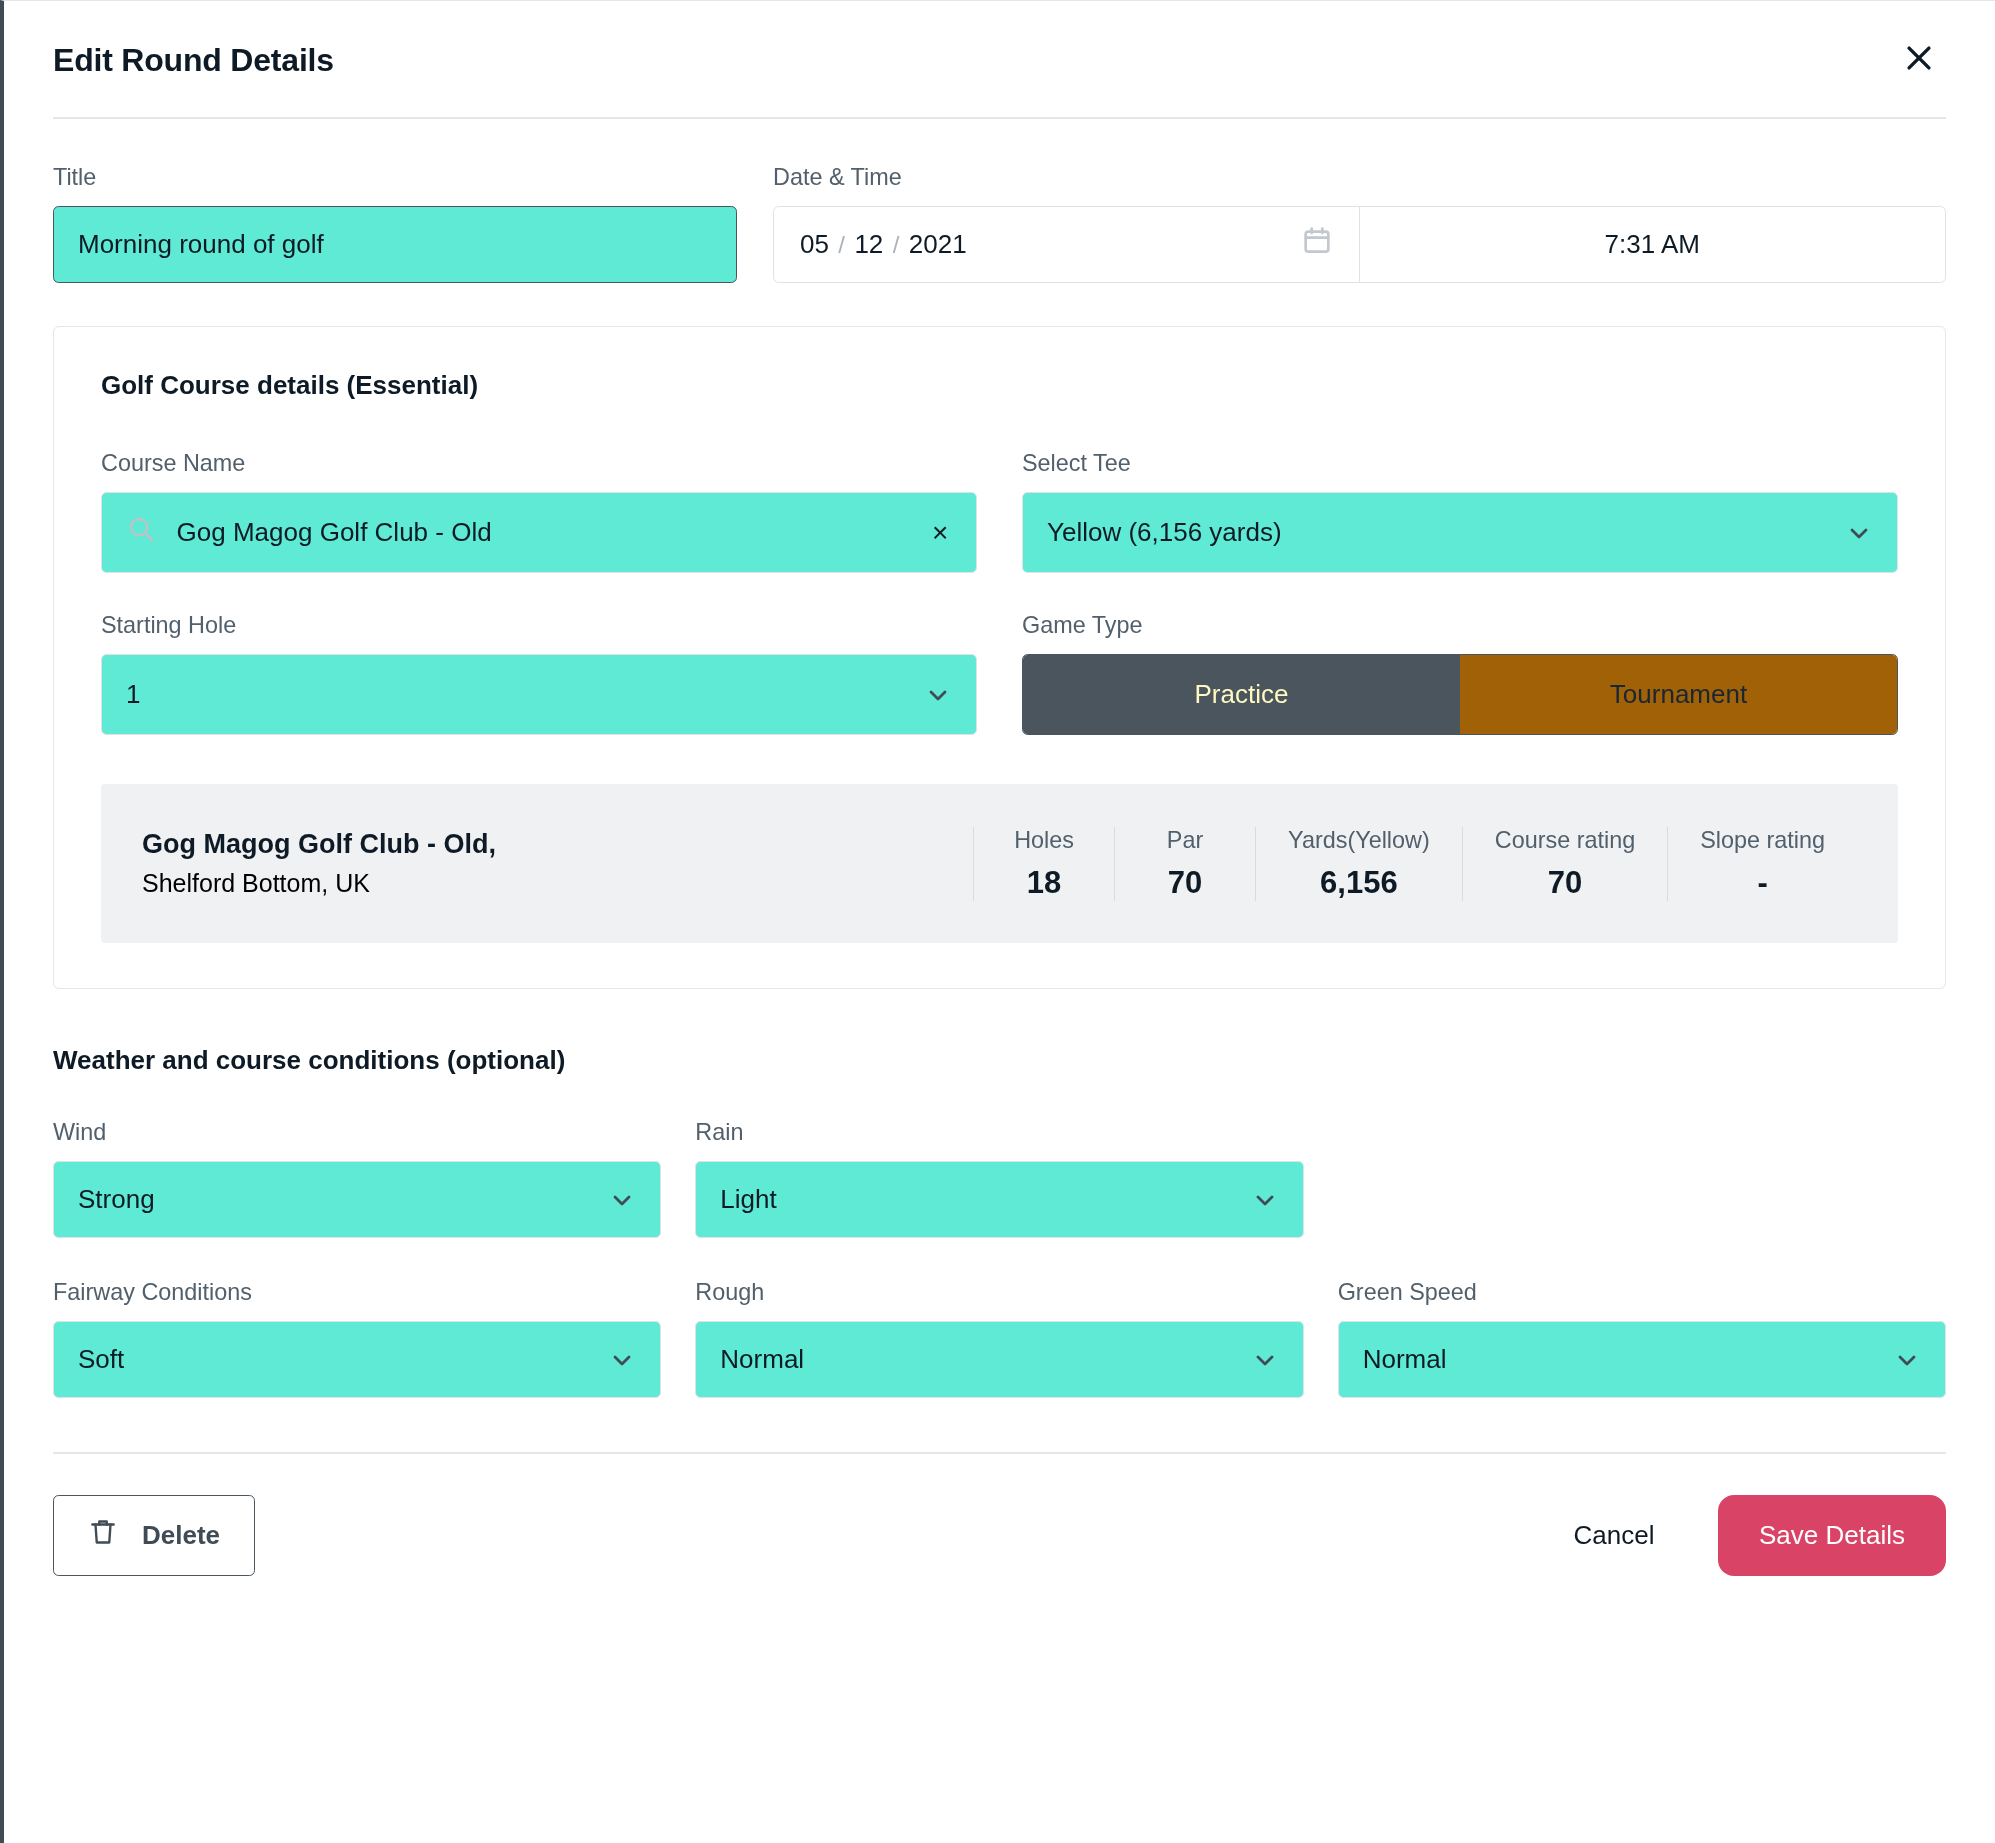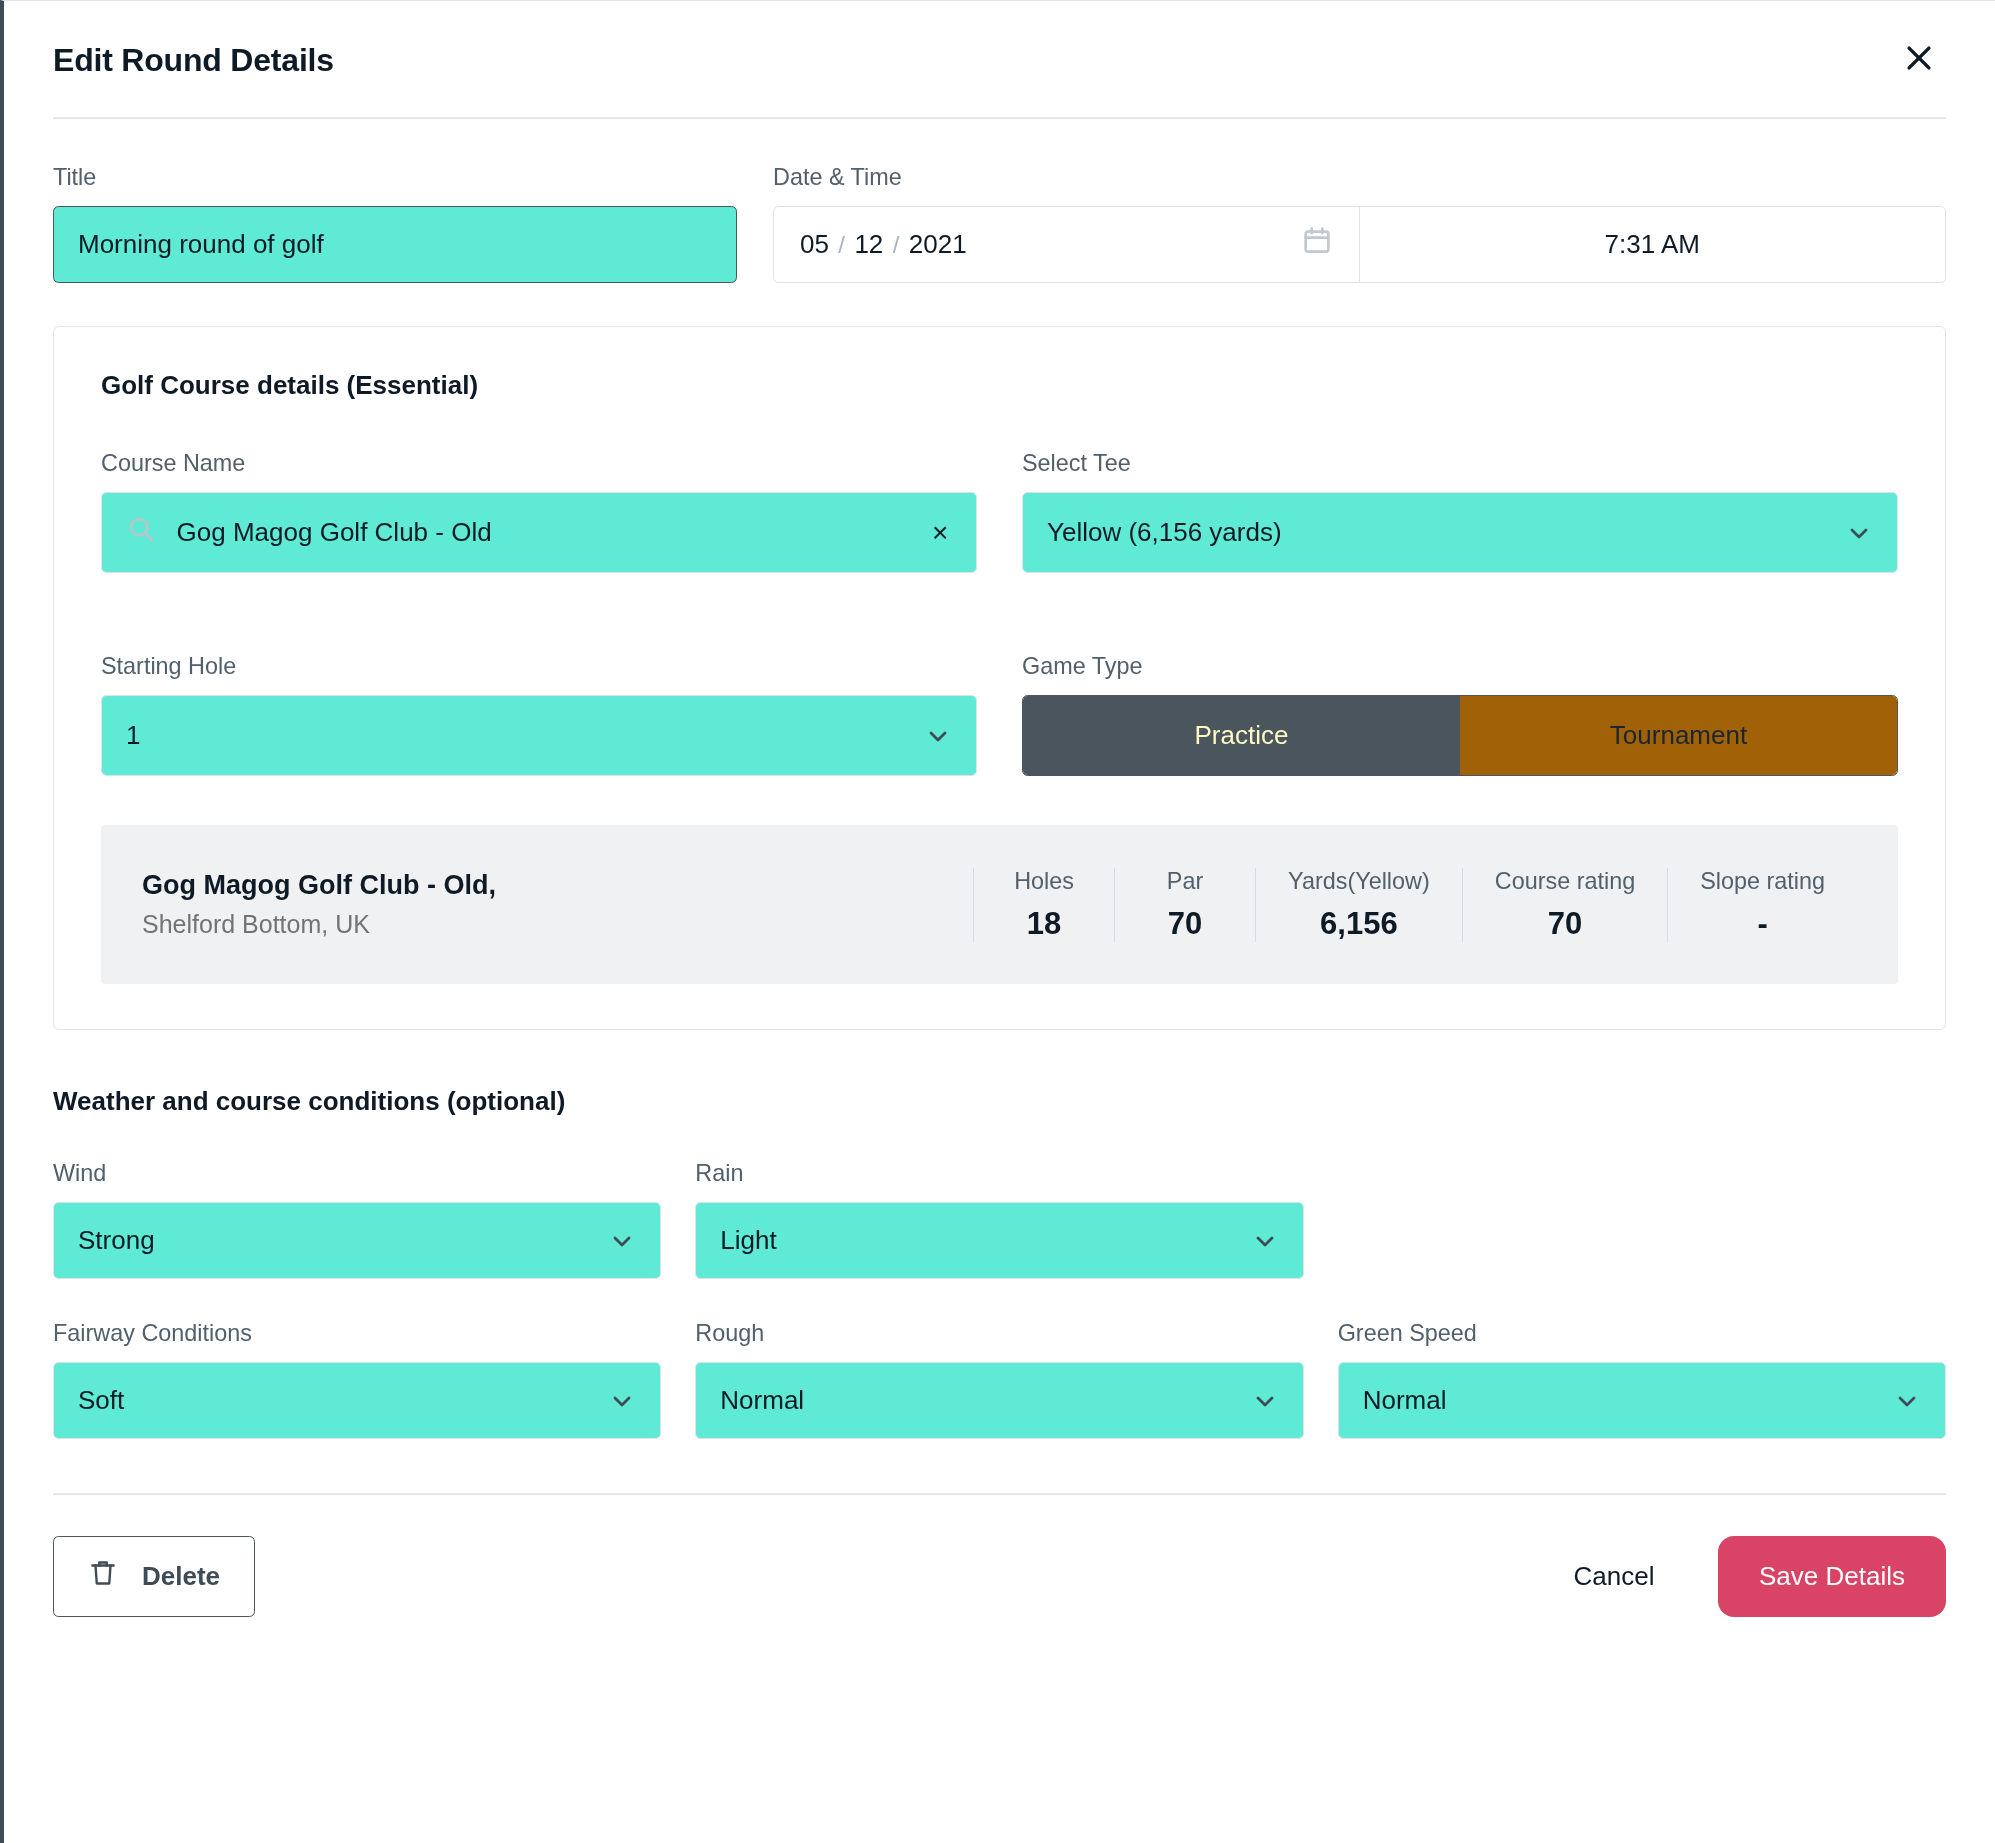--- a/index.html
+++ b/index.html
@@ -134,21 +134,21 @@
   }
   .search-ctrl .val { flex: 1; }
   .clear-x {
     font-size: 28px;
     color: #111b24;
     cursor: pointer;
     line-height: 1;
     padding: 0 3.7px;
   }
 
-  .row-2 { margin-top: 80px; }
+  .row-2 { margin-top: 39px; }
 
   
   .seg {
     display: flex;
     height: 81px;
     border: 1.9px solid #4a555e;
     border-radius: 5.6px;
     overflow: hidden;
   }
   .seg-btn {
@@ -180,21 +180,21 @@
   }
   .sum-name { flex: 1; }
   .sum-name .n1 {
     font-size: 27px;
     font-weight: bold;
     color: #0e1b26;
     margin-bottom: 9.4px;
   }
   .sum-name .n2 {
     font-size: 25px;
-    color: #737373;
+    color: #000000;
   }
   .sum-stat {
     padding: 0 32px;
     border-left: 1.9px solid #d8dbdf;
     text-align: center;
     min-width: 141px;
   }
   .sum-stat .lab {
     font-size: 23.4px;
     color: #51606c;

